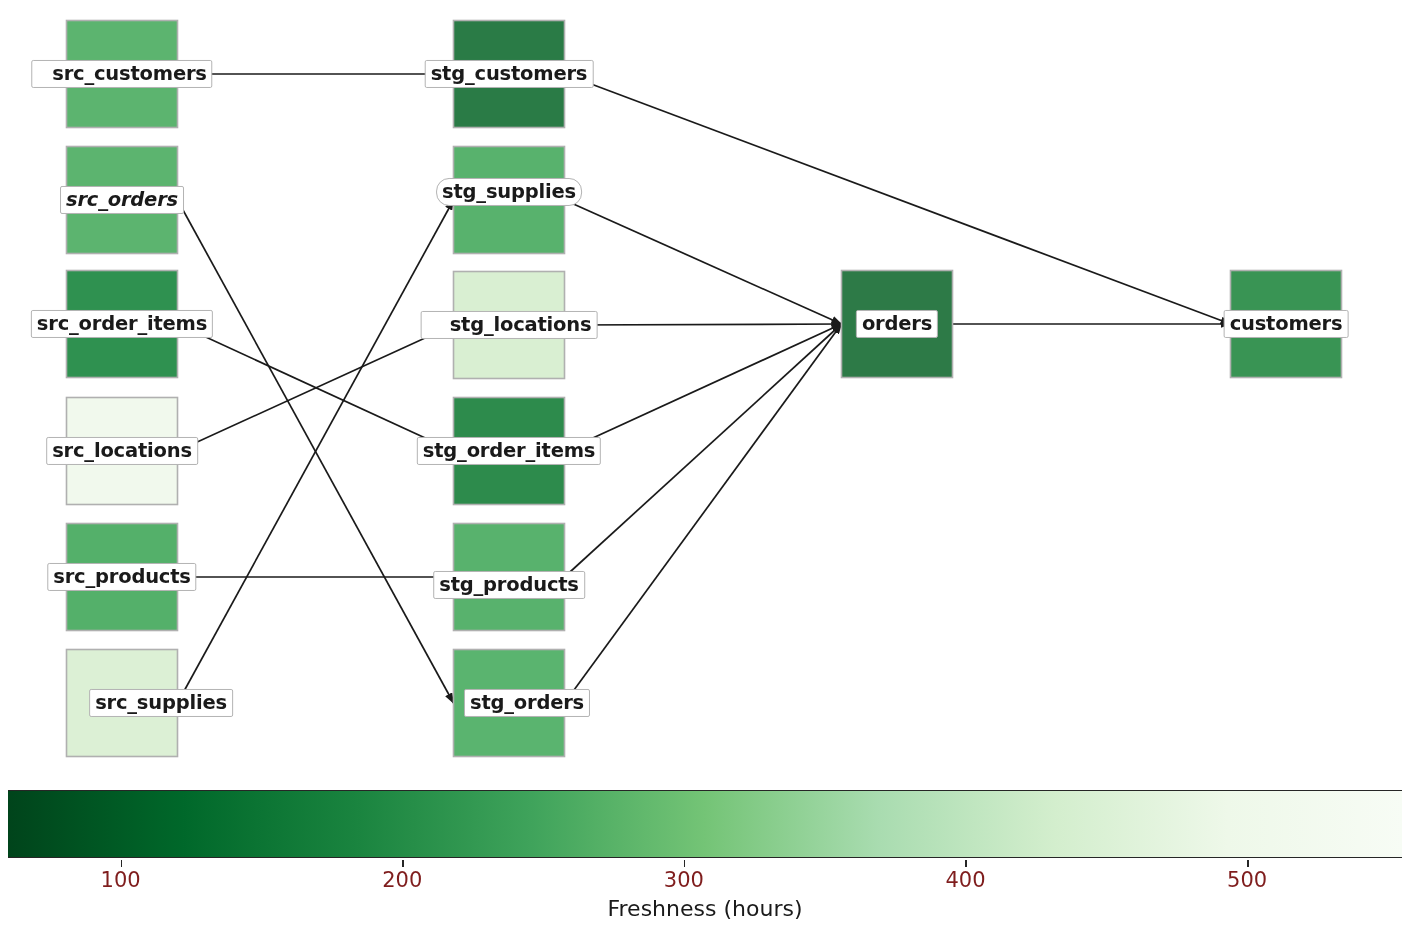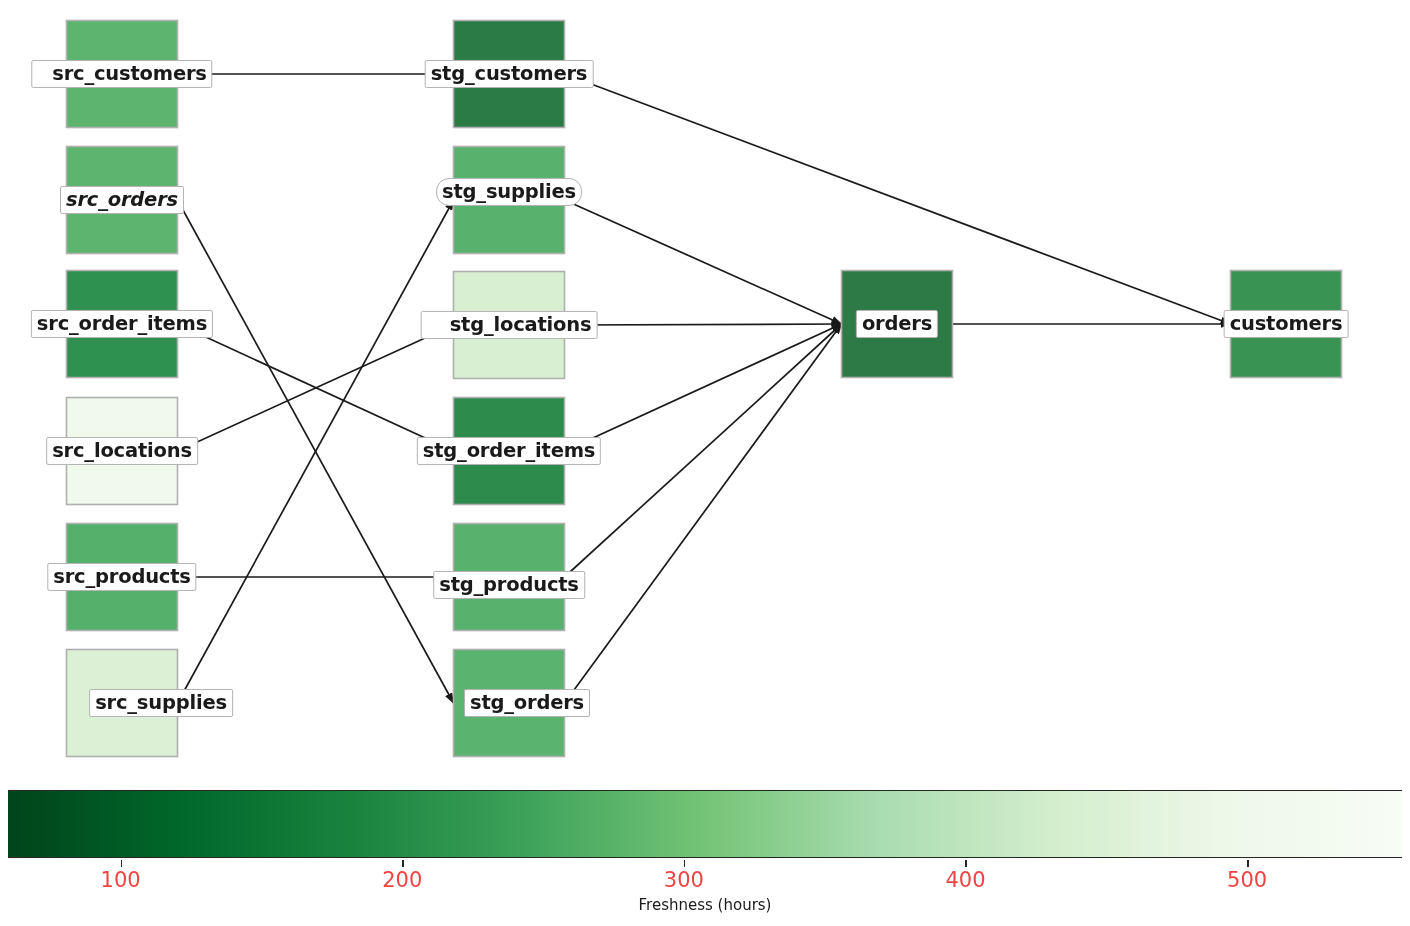--- a/index.html
+++ b/index.html
@@ -71,30 +71,30 @@
     height: 7px;
     background: #262626;
     top: 860px;
   }
   .cb-tick-label {
     position: absolute;
     top: 868px;
     transform: translateX(-50%);
     font-family: "DejaVu Sans", sans-serif;
     font-size: 21px;
-    color: #ef4444;
+    color: #7f1d1d;
     white-space: nowrap;
   }
   #cb-axis-label {
     position: absolute;
     top: 896px;
     left: 705px;
     transform: translateX(-50%);
     font-family: "DejaVu Sans", sans-serif;
-    font-size: 15px;
+    font-size: 22px;
     color: #1a1a1a;
     white-space: nowrap;
   }
 </style>
 </head>
 <body>
 
 <div id="page">
 
   <svg id="graph-svg" viewBox="0 0 1410 780" preserveAspectRatio="none">

